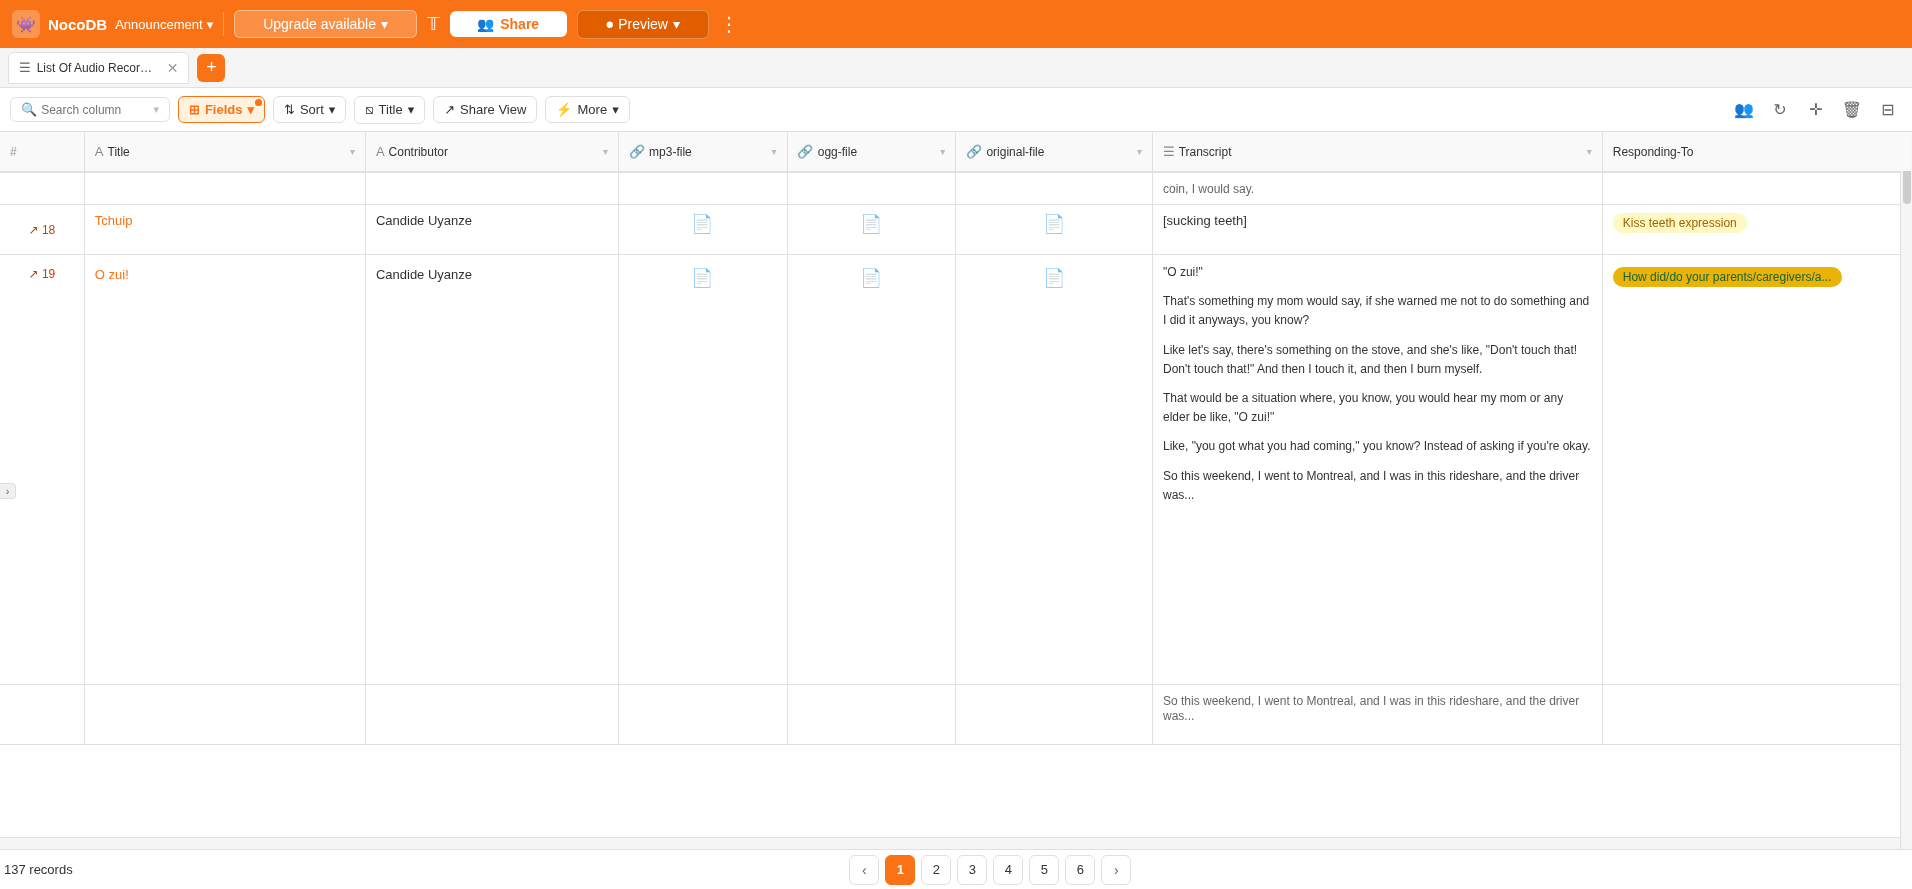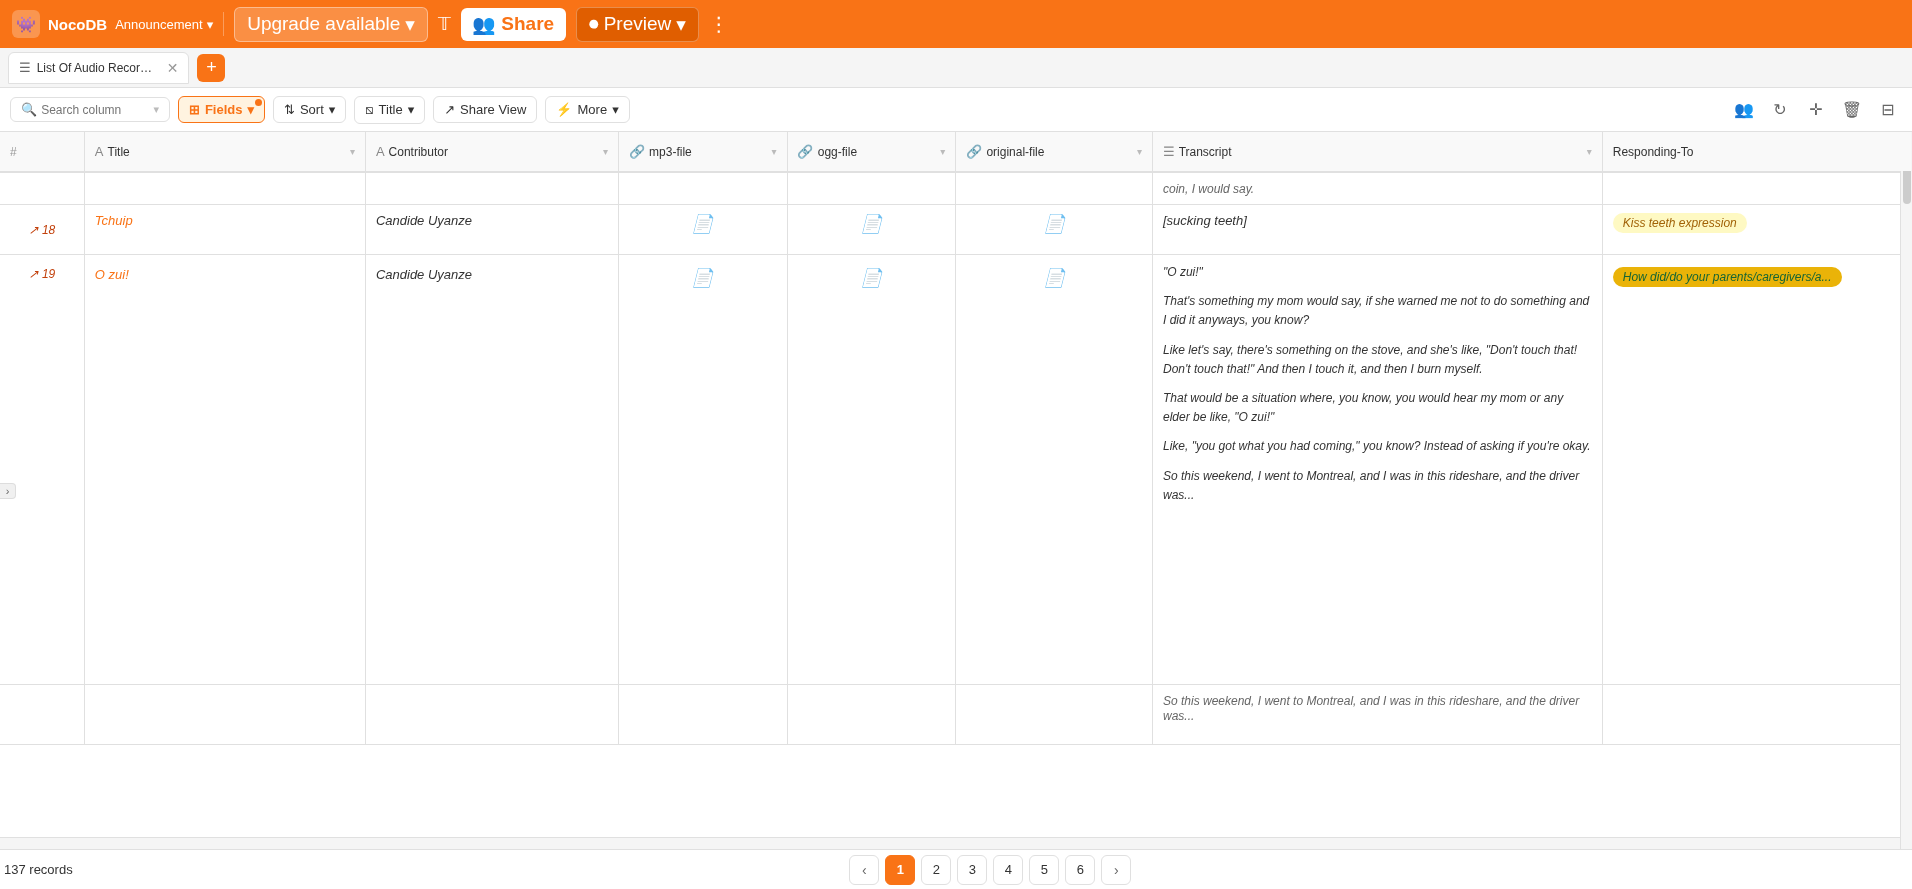--- a/index.html
+++ b/index.html
@@ -12,21 +12,21 @@
       display: flex;
       align-items: center;
       padding: 0 12px;
       gap: 8px;
       color: #fff;
     }
     .top-nav-logo { display: flex; align-items: center; gap: 8px; font-weight: 700; font-size: 15px; }
     .top-nav-logo-icon { width: 28px; height: 28px; background: rgba(255,255,255,0.25); border-radius: 6px; display: flex; align-items: center; justify-content: center; font-size: 16px; }
     .top-nav-title { flex: 1; text-align: center; font-weight: 700; font-size: 18px; }
     .top-nav-right { display: flex; align-items: center; gap: 10px; }
-    .top-nav-btn { background: rgba(255,255,255,0.2); border: 1px solid rgba(255,255,255,0.4); color: #fff; border-radius: 6px; padding: 5px 12px; cursor: pointer; font-size: 19px; display: flex; align-items: center; gap: 5px; }
+    .top-nav-btn { background: rgba(255,255,255,0.2); border: 1px solid rgba(255,255,255,0.4); color: #fff; border-radius: 6px; padding: 5px 28px; cursor: pointer; font-size: 14px; display: flex; align-items: center; gap: 5px; }
     .top-nav-btn.white { background: #fff; color: #f97316; font-weight: 600; border: none; }
     .top-nav-btn.preview { background: #e05e00; border: 1px solid rgba(255,255,255,0.3); }
     .top-nav-sep { width: 1px; height: 24px; background: rgba(255,255,255,0.3); }
     .lang-icon { font-size: 18px; cursor: pointer; }
     .menu-icon { font-size: 20px; cursor: pointer; }
     .announce-btn { display: flex; align-items: center; gap: 4px; cursor: pointer; font-size: 13px; }
 
     
     .tab-bar {
       height: 40px;
@@ -115,21 +115,20 @@
       height: 40px;
     }
     thead th:first-child { width: 60px; color: #999; font-weight: 400; }
     tbody td {
       border-bottom: 1px solid #e0e0e0;
       border-right: 1px solid #e0e0e0;
       padding: 8px 10px;
       vertical-align: top;
       font-size: 13px;
       color: #333;
-      font-style: italic;
     }
     tbody td:first-child { color: #c2410c; font-size: 12px; text-align: center; vertical-align: middle; }
     .cell-title { color: #f97316; cursor: pointer; }
     .file-icon { font-size: 18px; color: #555; display: block; text-align: center; }
     .transcript-cell { font-size: 12px; line-height: 1.6; color: #333; }
     .transcript-cell p { margin-bottom: 10px; }
     .tag-pill {
       display: inline-block;
       padding: 3px 10px;
       border-radius: 12px;

